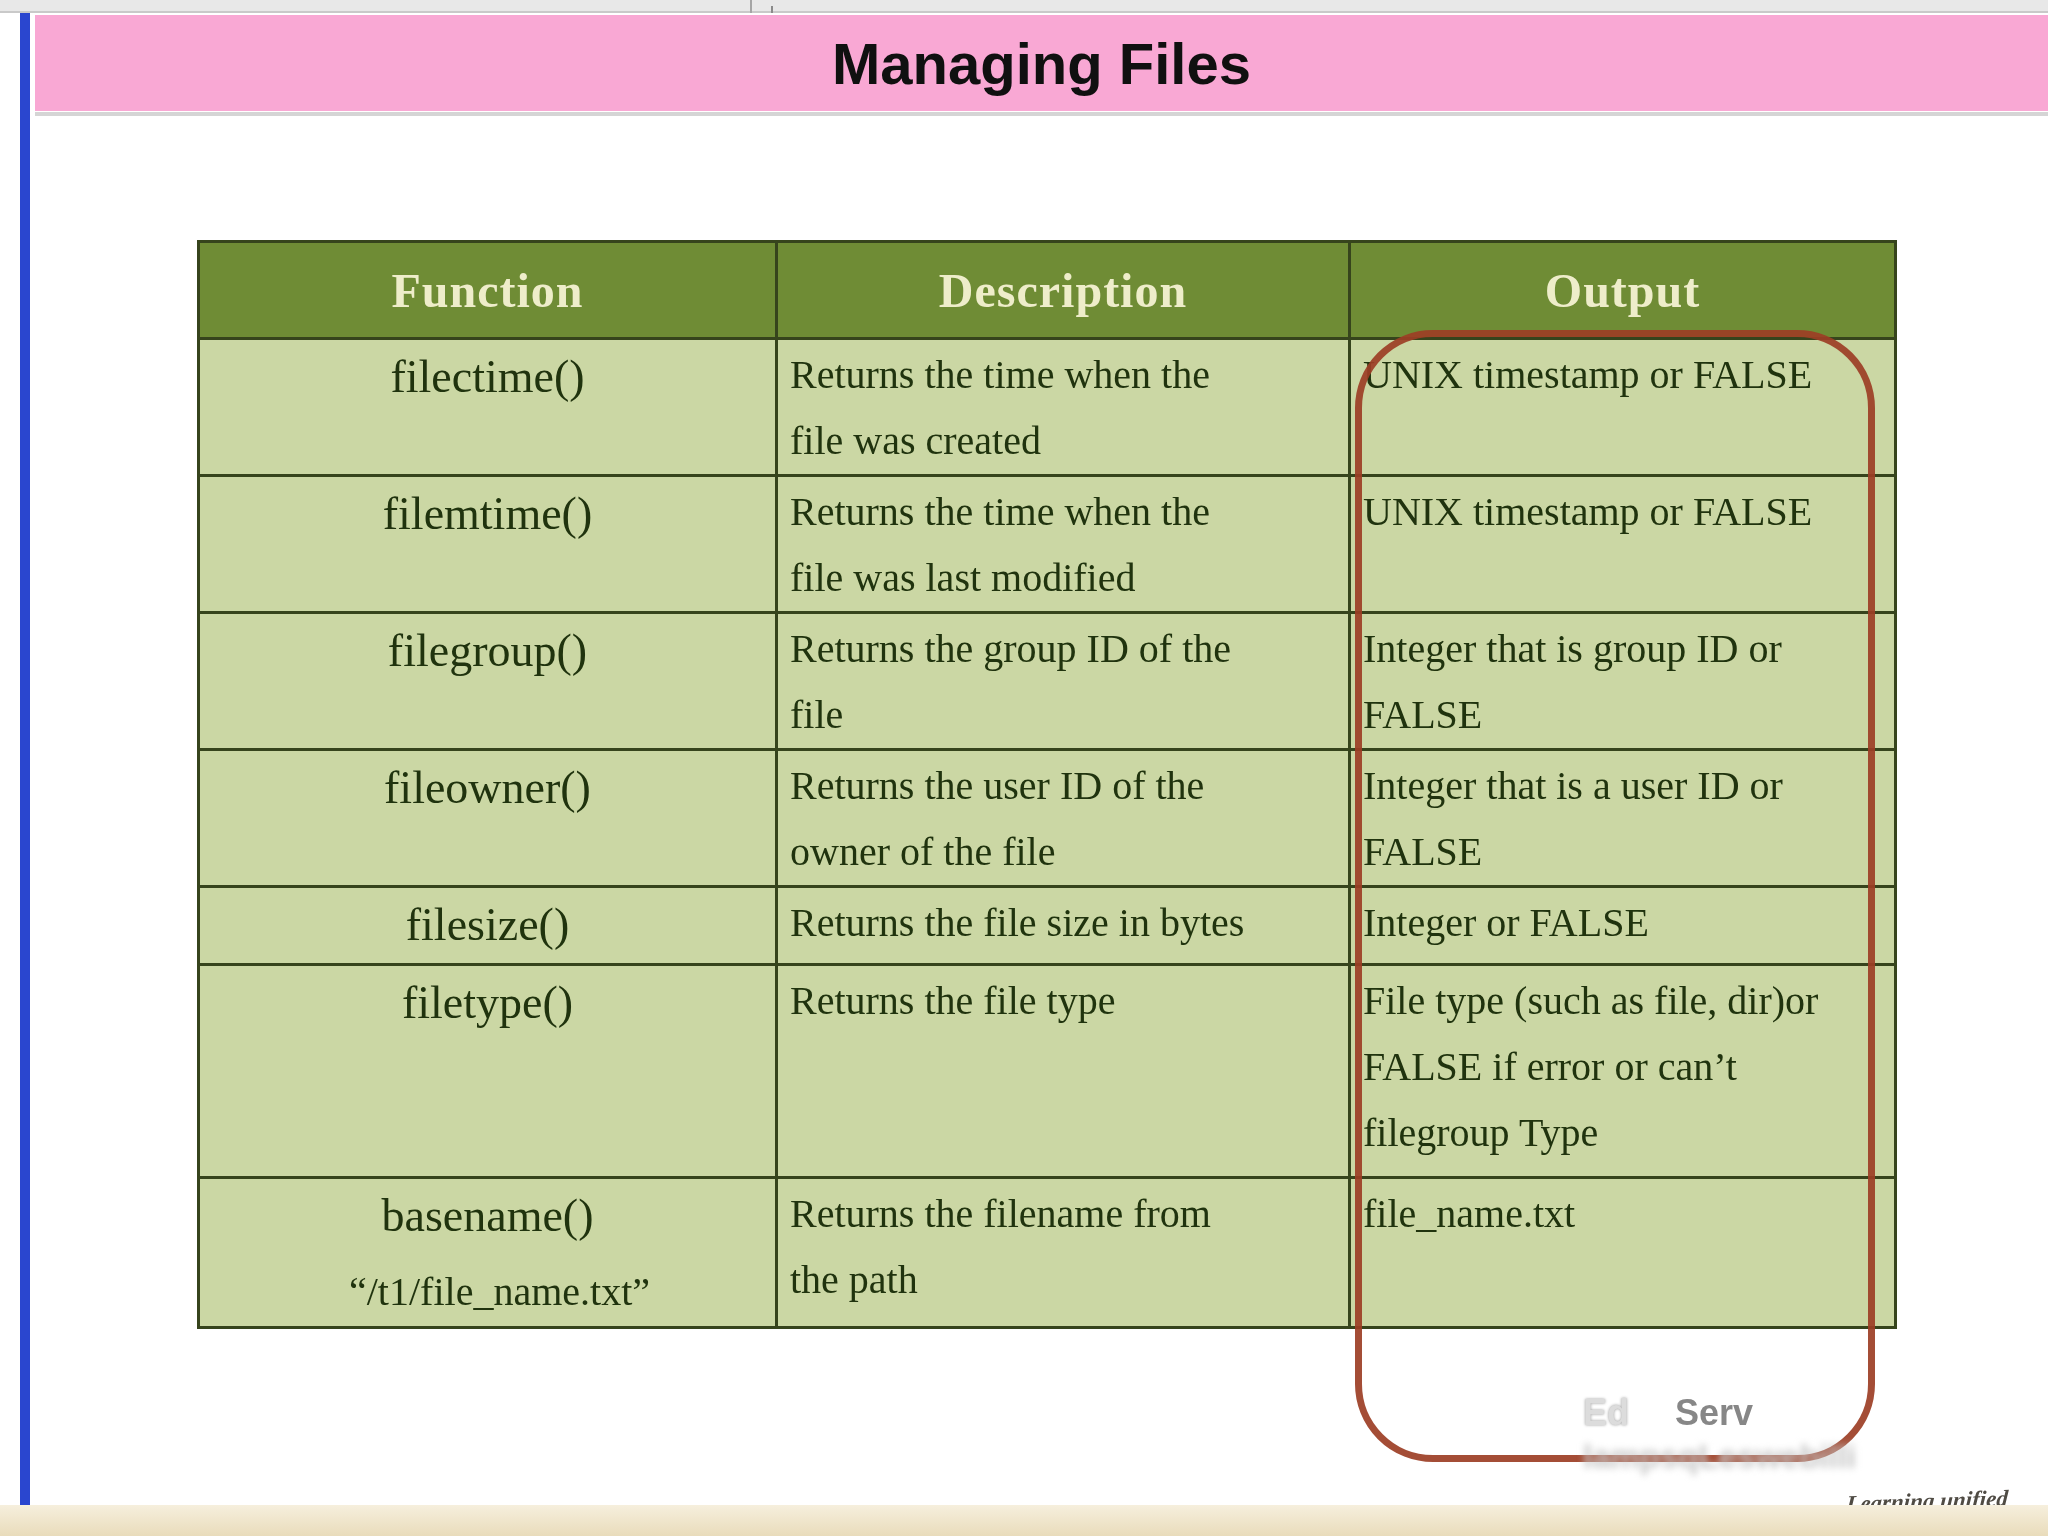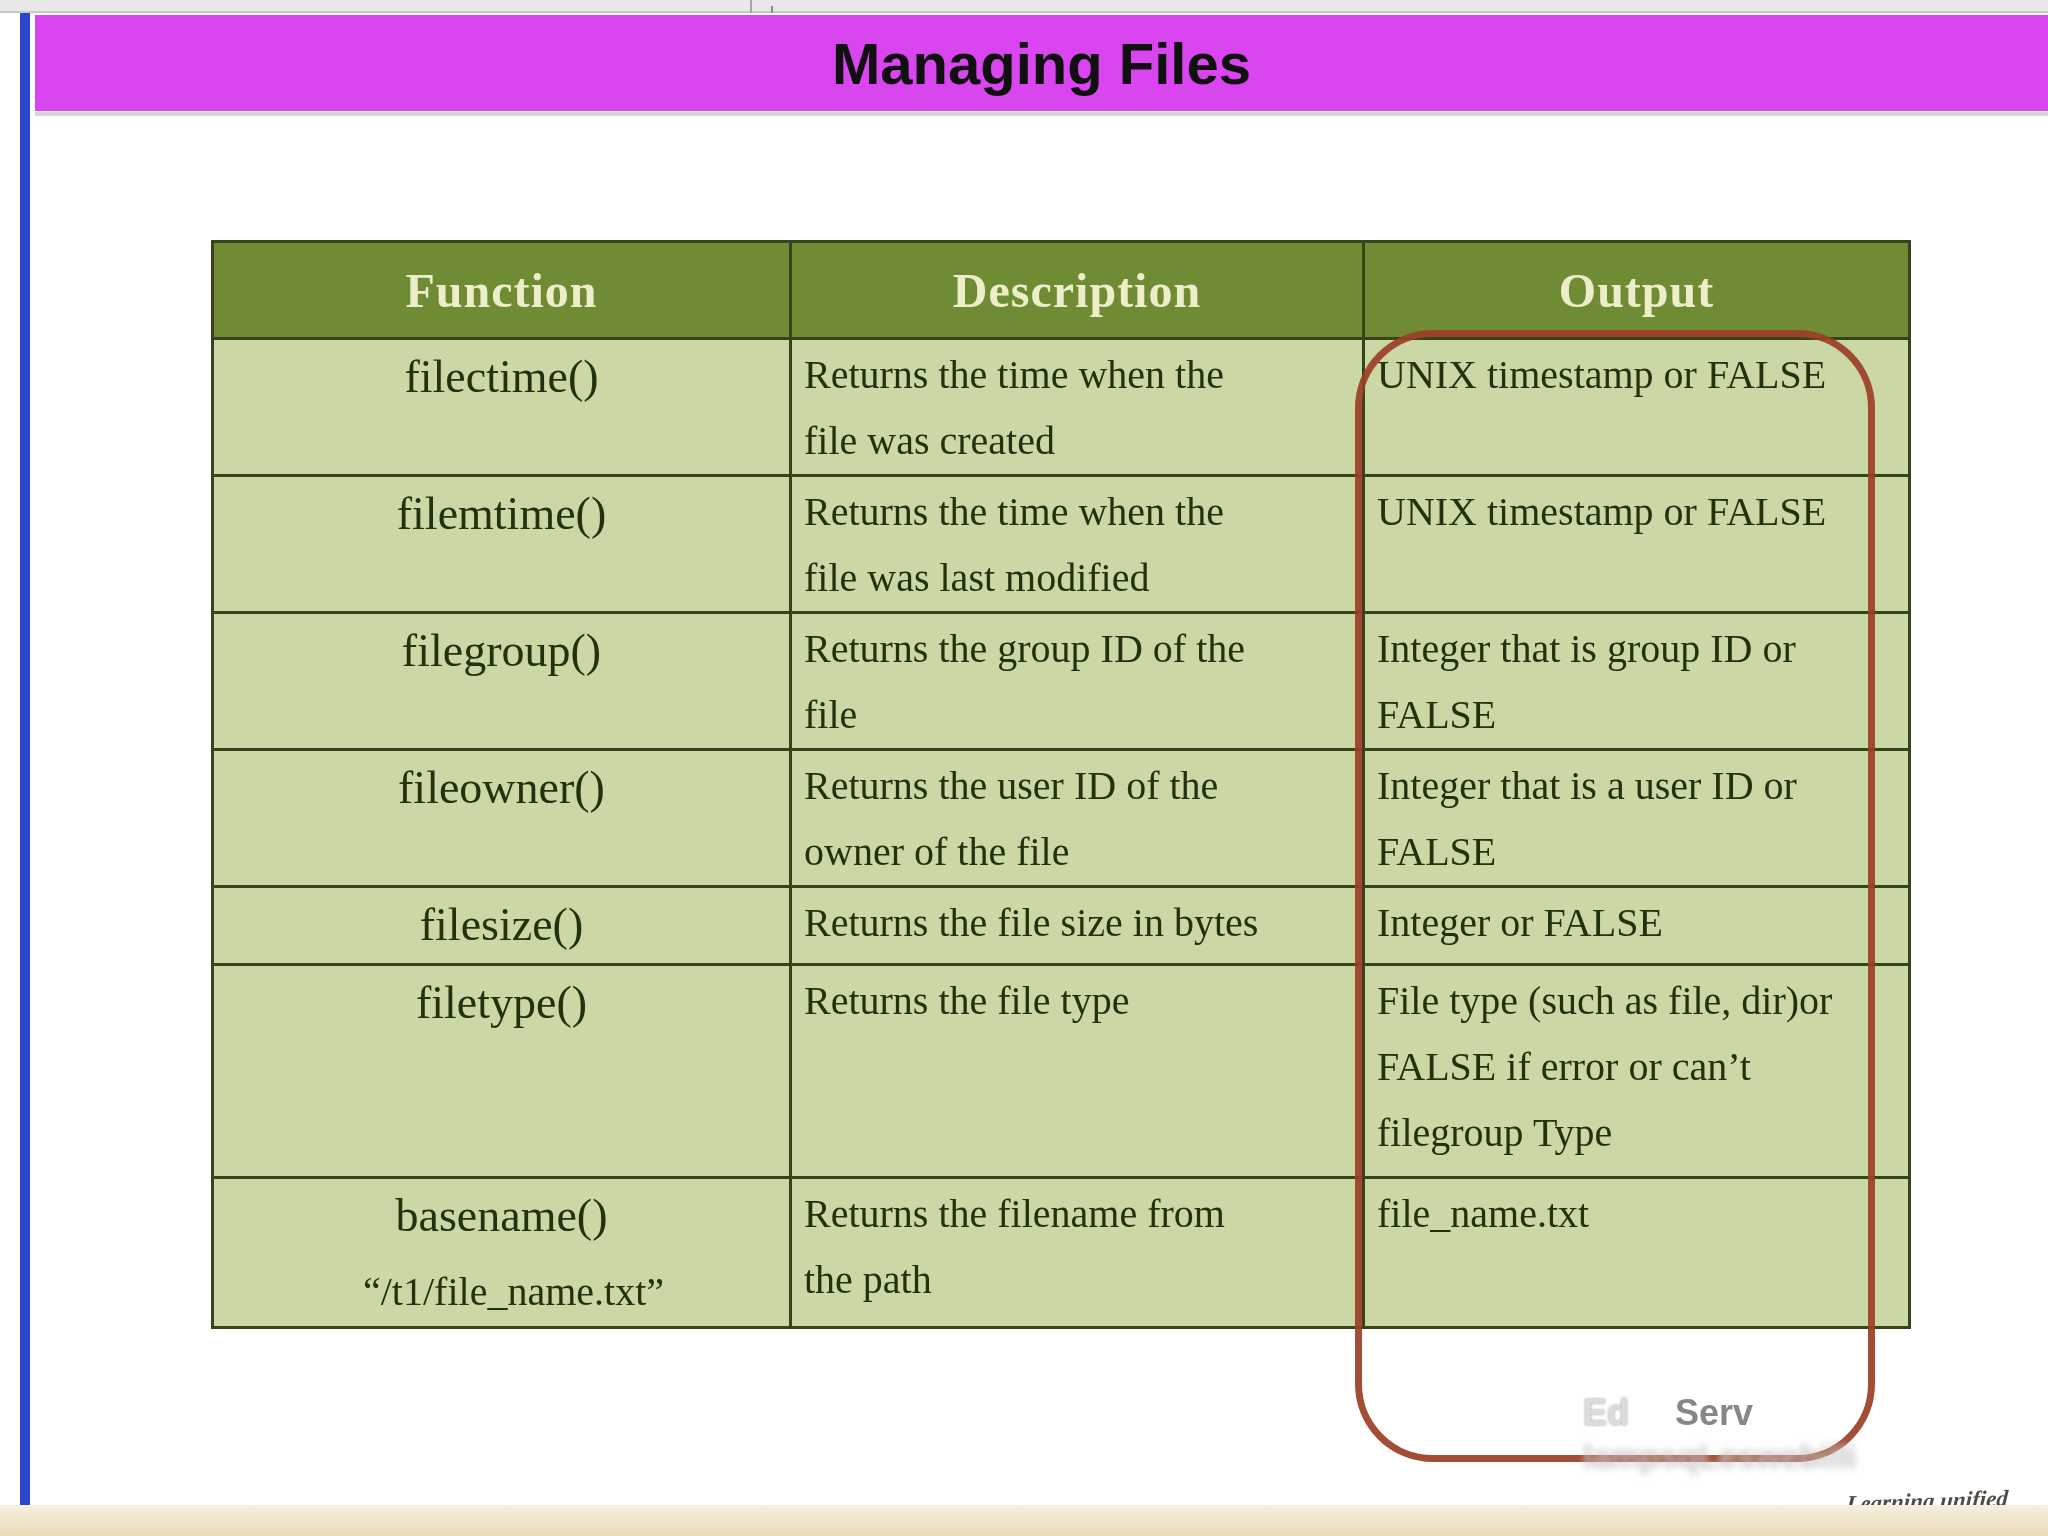--- a/index.html
+++ b/index.html
@@ -18,29 +18,29 @@
     position:absolute;left:0;top:0;width:2048px;height:13px;
     background:#e8e8e8;border-bottom:2px solid #c9c9c9;
   }
   .tick-a{position:absolute;left:750px;top:0;width:2px;height:13px;background:#a5a5a5;}
   .tick-b{position:absolute;left:771px;top:6px;width:2px;height:7px;background:#8a8a8a;}
   
   .blue-bar{position:absolute;left:20px;top:13px;width:10px;height:1523px;background:var(--blue-bar);}
   
   .title-area{
     position:absolute;left:35px;top:15px;right:0;height:96px;
-    display:flex;align-items:center;justify-content:center;background:#d946ef;
+    display:flex;align-items:center;justify-content:center;background:#f9a8d4;
   }
   .title-area h1{
     font-family:"Liberation Sans", sans-serif;font-weight:bold;
     font-size:58px;color:#101010;letter-spacing:0px;
   }
   .title-divider{position:absolute;left:35px;top:112px;right:0;height:4px;background:#d5d5d5;}
   
-  .table-wrap{position:absolute;left:211px;top:240px;}
+  .table-wrap{position:absolute;left:197px;top:240px;}
   table{border-collapse:collapse;table-layout:fixed;width:1697px;background:var(--cell-bg);}
   td{border:3px solid var(--table-border);vertical-align:top;overflow:hidden;}
   tr.hrow{height:97px;}
   tr.hrow td{
     background:var(--header-bg);color:var(--header-text);
     font-size:48px;font-weight:bold;text-align:center;vertical-align:middle;
     letter-spacing:1px;
   }
   td.fn{
     text-align:center;color:var(--cell-text);font-size:46px;padding-top:10px;

